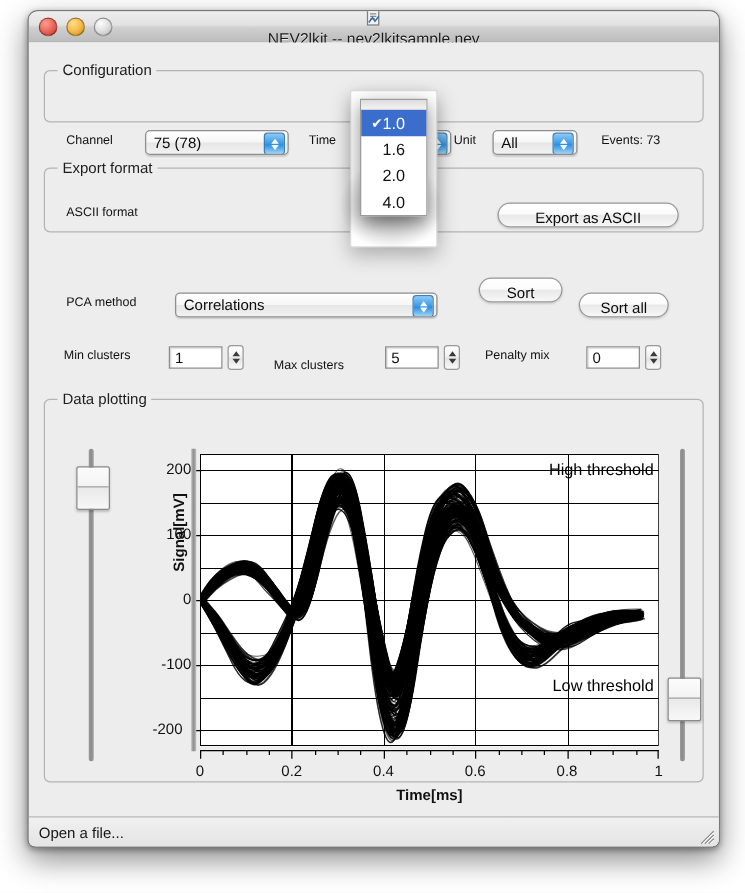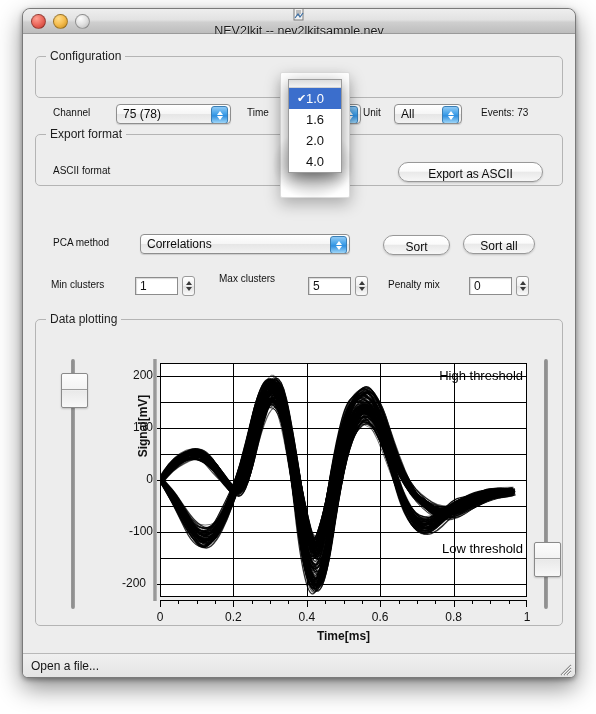--- a/index.html
+++ b/index.html
@@ -207,37 +207,37 @@
     </div>
 
     <span class="lbl" style="position:absolute;left:30px;top:203px;">PCA method</span>
     <div class="popup" style="position:absolute;left:117px;top:200px;width:210px;">
       <span>Correlations</span>
       <span class="arrows">
           <i class="tri-up"></i>
           <i class="tri-dn"></i>
         </span>
     </div>
-    <div class="btn" style="position:absolute;left:360px;top:201px;width:67px;">
+    <div class="btn" style="position:absolute;left:360px;top:188px;width:67px;">
       <span>Sort</span>
     </div>
     <div class="btn" style="position:absolute;left:440px;top:200px;width:72px;">
       <span>Sort all</span>
     </div>
 
     <span class="lbl" style="position:absolute;left:28px;top:245px;">Min clusters</span>
     <div class="field" style="position:absolute;left:112px;top:243px;width:43px;">
       <span>1</span>
     </div>
     <div class="stepper" style="position:absolute;left:159px;top:242px;">
         <i class="st-up"></i>
         <i class="st-dn"></i>
       </div>
 
-    <span class="lbl" style="position:absolute;left:196px;top:239px;">Max clusters</span>
+    <span class="lbl" style="position:absolute;left:196px;top:253px;">Max clusters</span>
     <div class="field" style="position:absolute;left:285px;top:243px;width:43px;">
       <span>5</span>
     </div>
     <div class="stepper" style="position:absolute;left:332px;top:242px;">
         <i class="st-up"></i>
         <i class="st-dn"></i>
       </div>
 
     <span class="lbl" style="position:absolute;left:365px;top:245px;">Penalty mix</span>
     <div class="field" style="position:absolute;left:446px;top:243px;width:43px;">

